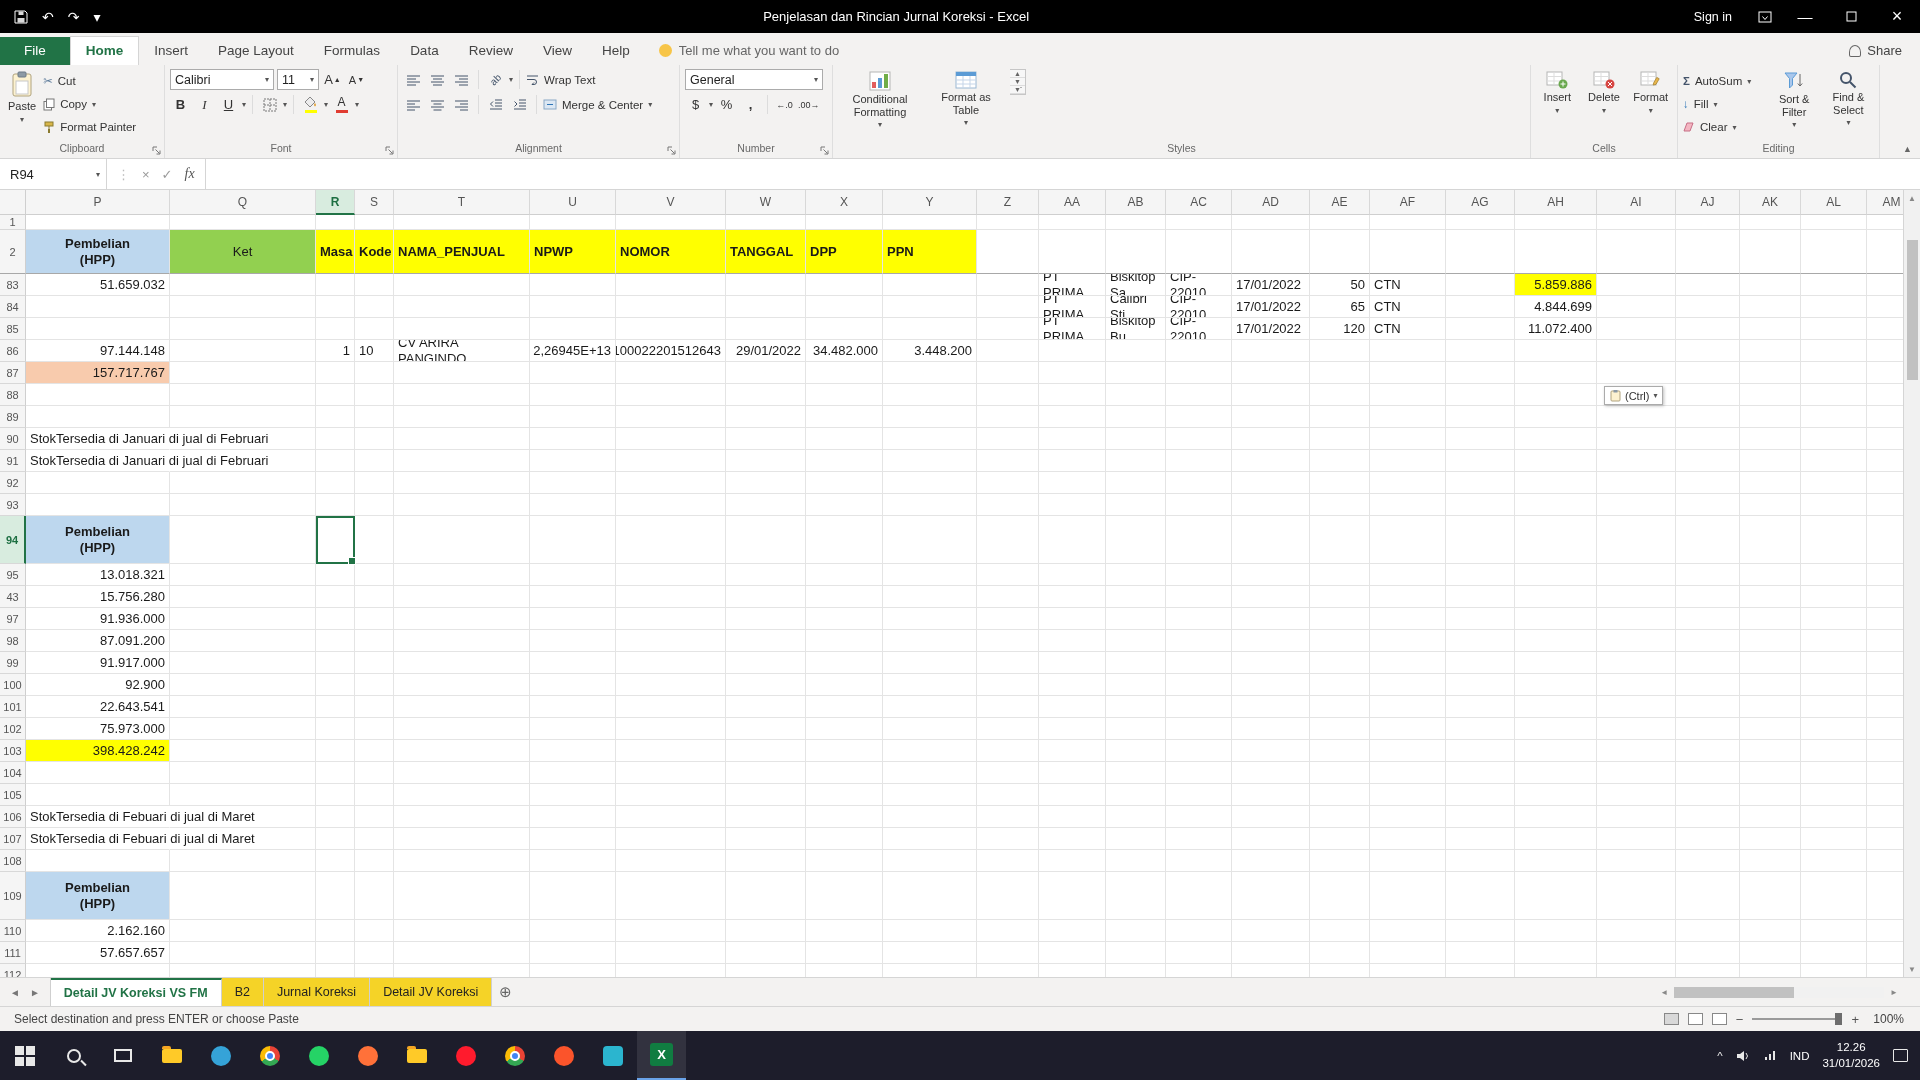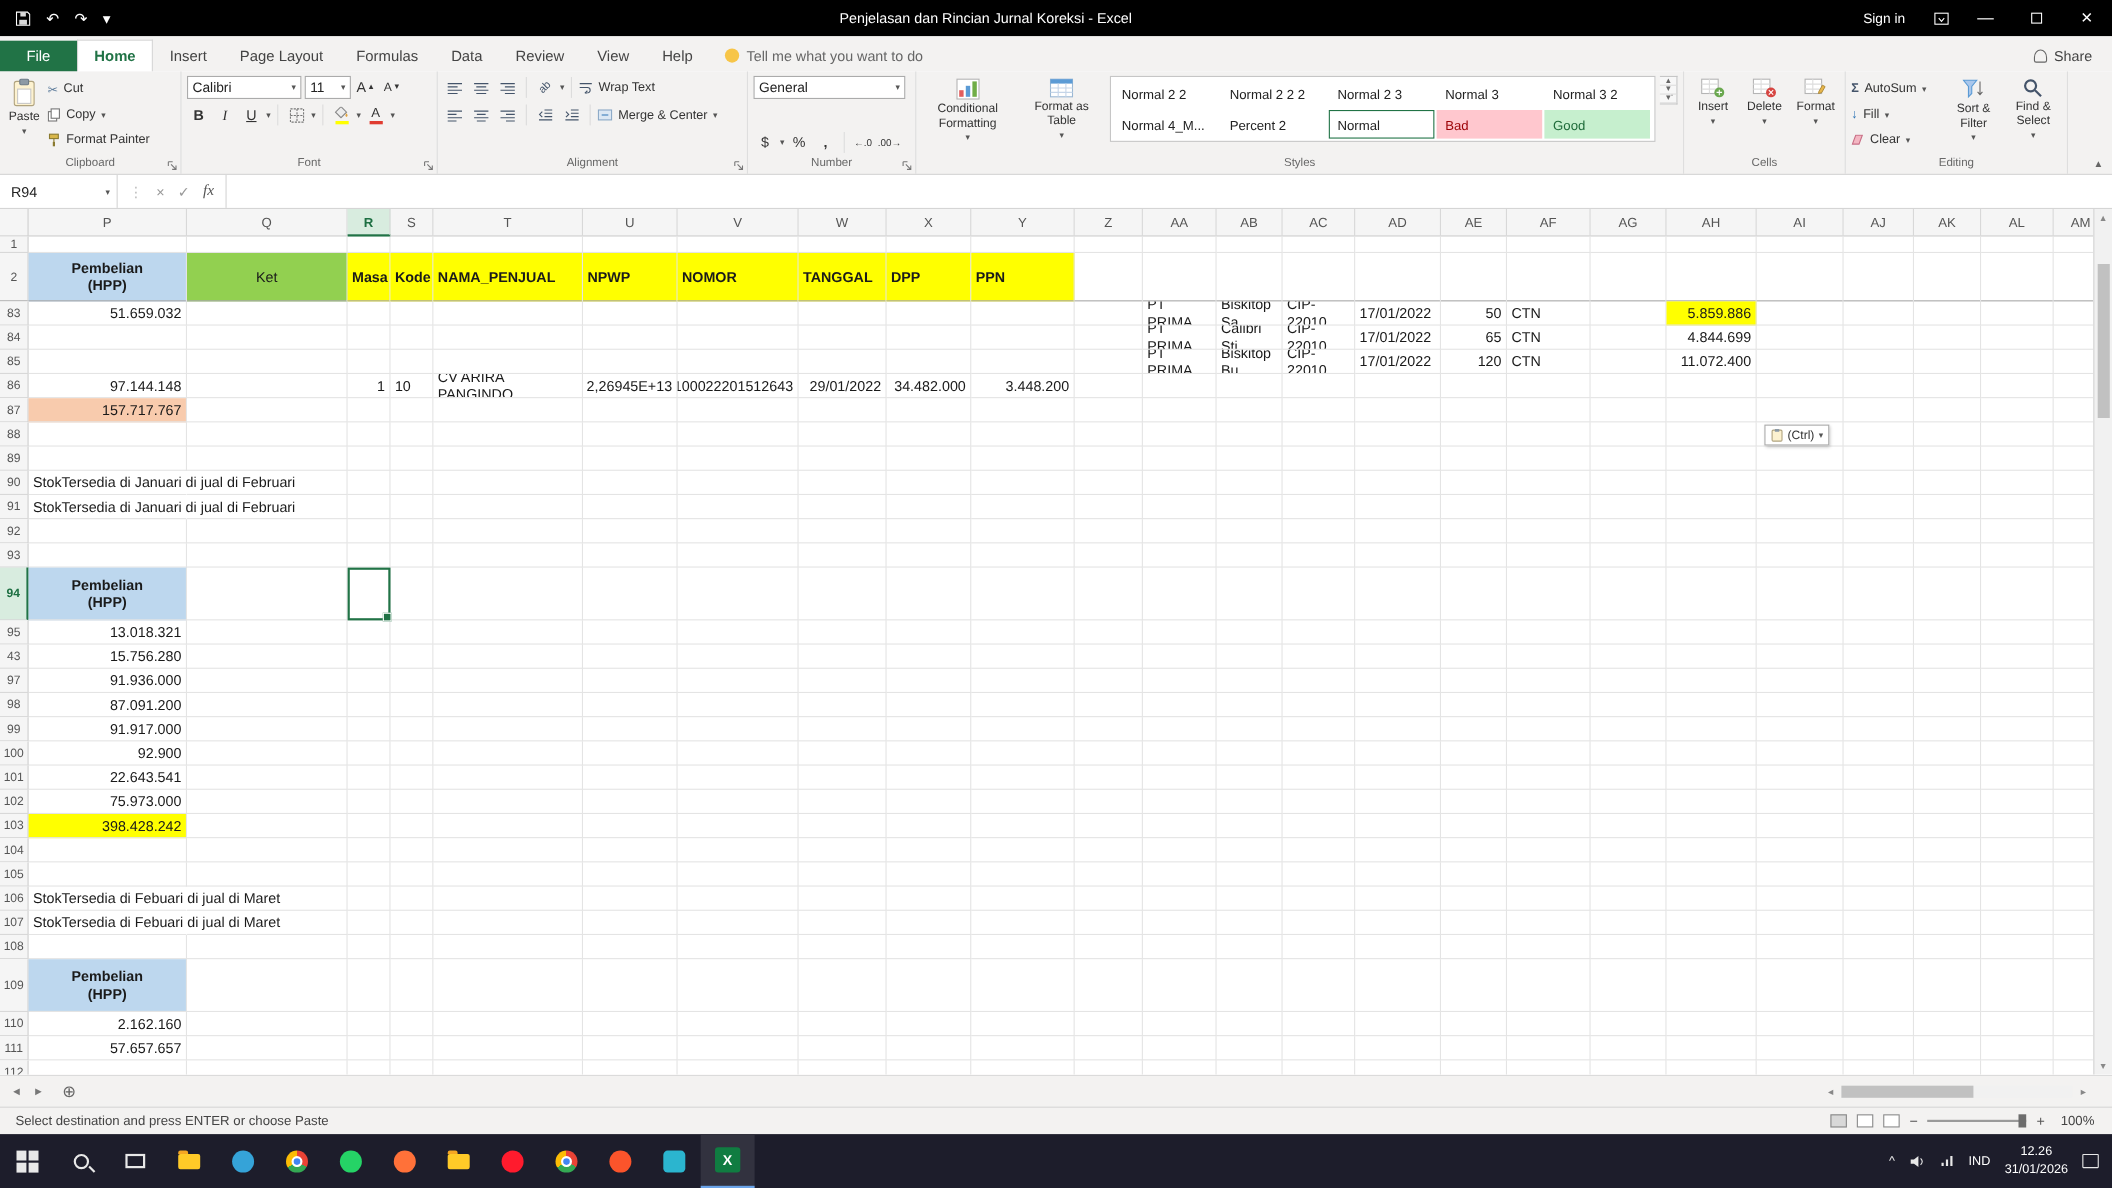--- a/index.html
+++ b/index.html
@@ -358,21 +358,21 @@
       </div>
       <div class="rg-label">Alignment</div>
       <span class="launcher">
           <svg width="9" height="9" viewBox="0 0 9 9">
             <path d="M1 1h4M1 1v4M3.5 3.5l4 4M8 4.5V8H4.5" fill="none" stroke="#777"></path>
           </svg>
         </span>
     </div>
 
     <div class="rgroup" style="width:153px">
-      <div class="rg-content" style="flex-direction:column;align-items:stretch;gap:4px;justify-content:space-between;">
+      <div class="rg-content" style="flex-direction:column;align-items:stretch;gap:4px;">
         <div class="combo" style="width:138px">
           <span>General</span>
             <span class="dd">▾</span>
         </div>
         <div class="frow">
           <span class="fbtn">$</span>
             <span class="dd">▾</span>
           <span class="fbtn">%</span>
           <span class="fbtn bold">,</span>
           <span class="vsep"></span>
@@ -404,32 +404,20 @@
         <div class="vbtn" style="width:80px">
           <svg width="22" height="18" viewBox="0 0 22 18">
               <rect x="1" y="1" width="20" height="16" fill="#fff" stroke="#9ab7d3"></rect>
               <rect x="1" y="1" width="20" height="4" fill="#5b9bd5"></rect>
               <path d="M1 9h20M1 13h20M8 5v12M15 5v12" stroke="#c5d5e8"></path>
             </svg>
           <span class="lbl">Format as
 Table</span>
           <span class="dd">▾</span>
         </div>
-        <div class="gallery" id="styles-gallery">
-            <div class="style-item">Normal 2 2</div>
-            <div class="style-item">Normal 2 2 2</div>
-            <div class="style-item">Normal 2 3</div>
-            <div class="style-item">Normal 3</div>
-            <div class="style-item">Normal 3 2</div>
-            <div class="style-item">Normal 4_M...</div>
-            <div class="style-item">Percent 2</div>
-            <div class="style-item selected">Normal</div>
-            <div class="style-item bad">Bad</div>
-            <div class="style-item good">Good</div>
-          </div>
         <div class="gal-arrows">
           <span>▲</span>
           <span>▼</span>
           <span>▼̄</span>
         </div>
       </div>
       <div class="rg-label">Styles</div>
     </div>
 
     <div class="rgroup" style="width:147px">
@@ -1439,20 +1427,26 @@
       <span>(Ctrl)</span>
       <span class="dd">▾</span>
     </div>
   </div>
 
   <div class="sheet-bar">
     <div class="snav">
       <span>◄</span>
       <span>►</span>
     </div>
+    <div id="sheet-tabs" style="display:flex;align-items:stretch;border-left:1px solid #cfcfcf;">
+        <div class="stab active">Detail JV Koreksi VS FM</div>
+        <div class="stab" style="background: rgb(245, 211, 39);">B2</div>
+        <div class="stab" style="background: rgb(245, 211, 39);">Jurnal Koreksi</div>
+        <div class="stab" style="background: rgb(245, 211, 39);">Detail JV Koreksi</div>
+      </div>
     <div class="addsheet">⊕</div>
     <div class="hscroll">
       <span class="hs-arrow">◄</span>
       <div class="hs-track">
           <div class="hs-thumb"></div>
         </div>
       <span class="hs-arrow">►</span>
     </div>
   </div>
 

